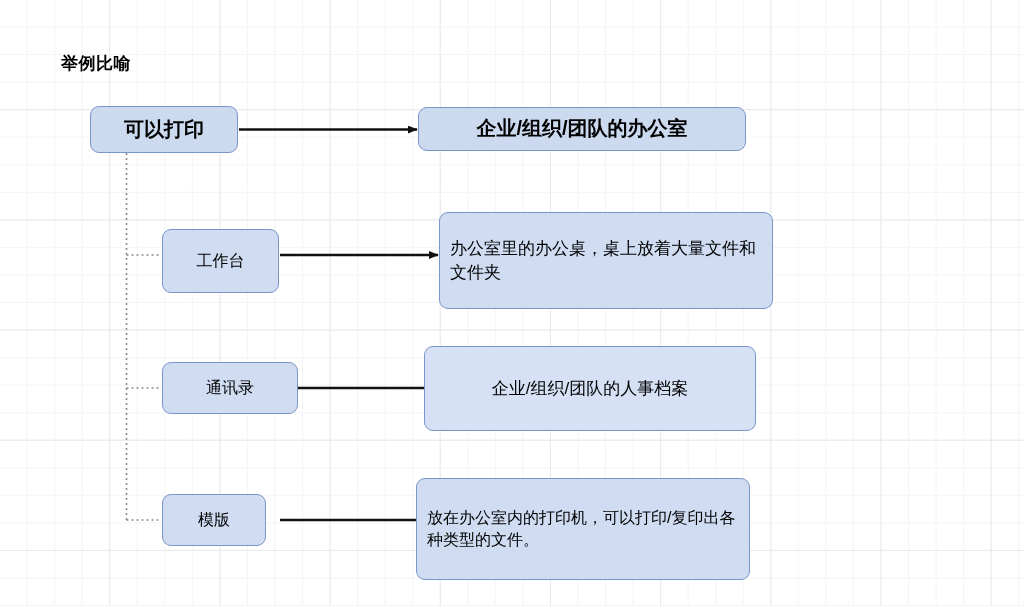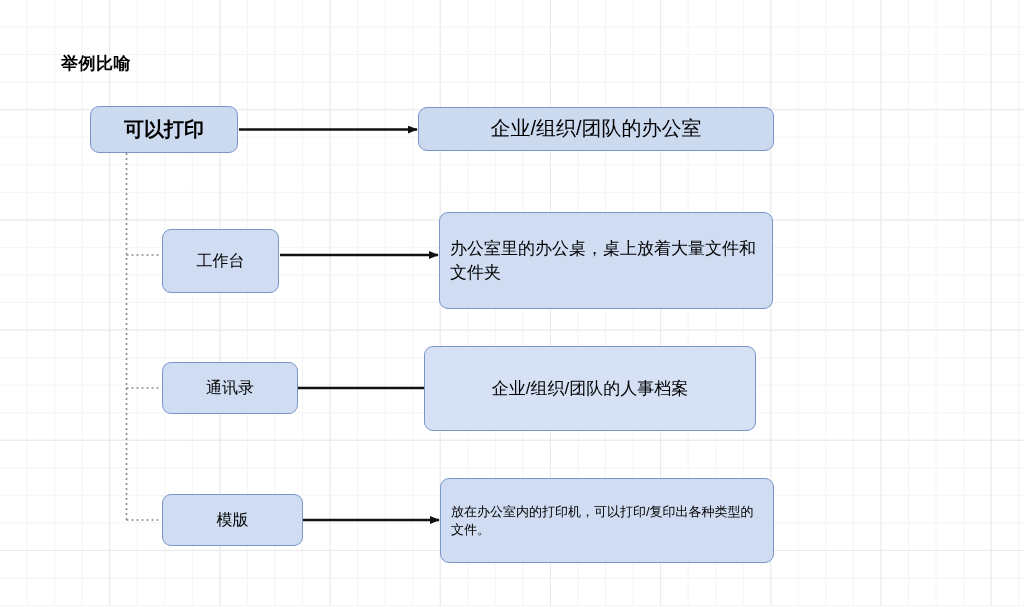--- a/index.html
+++ b/index.html
@@ -93,24 +93,24 @@
     width: 148px;
     height: 47px;
     font-size: 20px;
     font-weight: bold;
     background: #ccdaf0;
   }
 
   #node-office {
     left: 418px;
     top: 107px;
-    width: 356px;
+    width: 328px;
     height: 44px;
     font-size: 20px;
-    font-weight: normal;
+    font-weight: bold;
     background: #ccdaf0;
   }
 
   
   #node-worktable {
     left: 162px;
     top: 229px;
     width: 117px;
     height: 64px;
     font-size: 16px;
@@ -122,21 +122,21 @@
     top: 362px;
     width: 136px;
     height: 52px;
     font-size: 16px;
     background: #cfdcf2;
   }
 
   #node-template {
     left: 162px;
     top: 494px;
-    width: 141px;
+    width: 104px;
     height: 52px;
     font-size: 16px;
     background: #cfdcf2;
     justify-content: flex-end;
   }
 
   
   #node-desk-desc {
     left: 439px;
     top: 212px;
@@ -149,25 +149,25 @@
   #node-hr-desc {
     left: 424px;
     top: 346px;
     width: 332px;
     height: 85px;
     font-size: 17px;
     background: #d6e1f6;
   }
 
   #node-printer-desc {
-    left: 440px;
+    left: 416px;
     top: 478px;
     width: 334px;
-    height: 85px;
-    font-size: 13px;
+    height: 102px;
+    font-size: 16px;
     background: #cfdcf2;
   }
 </style>
 </head>
 <body>
 
 <div id="canvas">
 
   <svg id="grid-svg" viewBox="0 0 1024 606" xmlns="http://www.w3.org/2000/svg">
     <defs>

